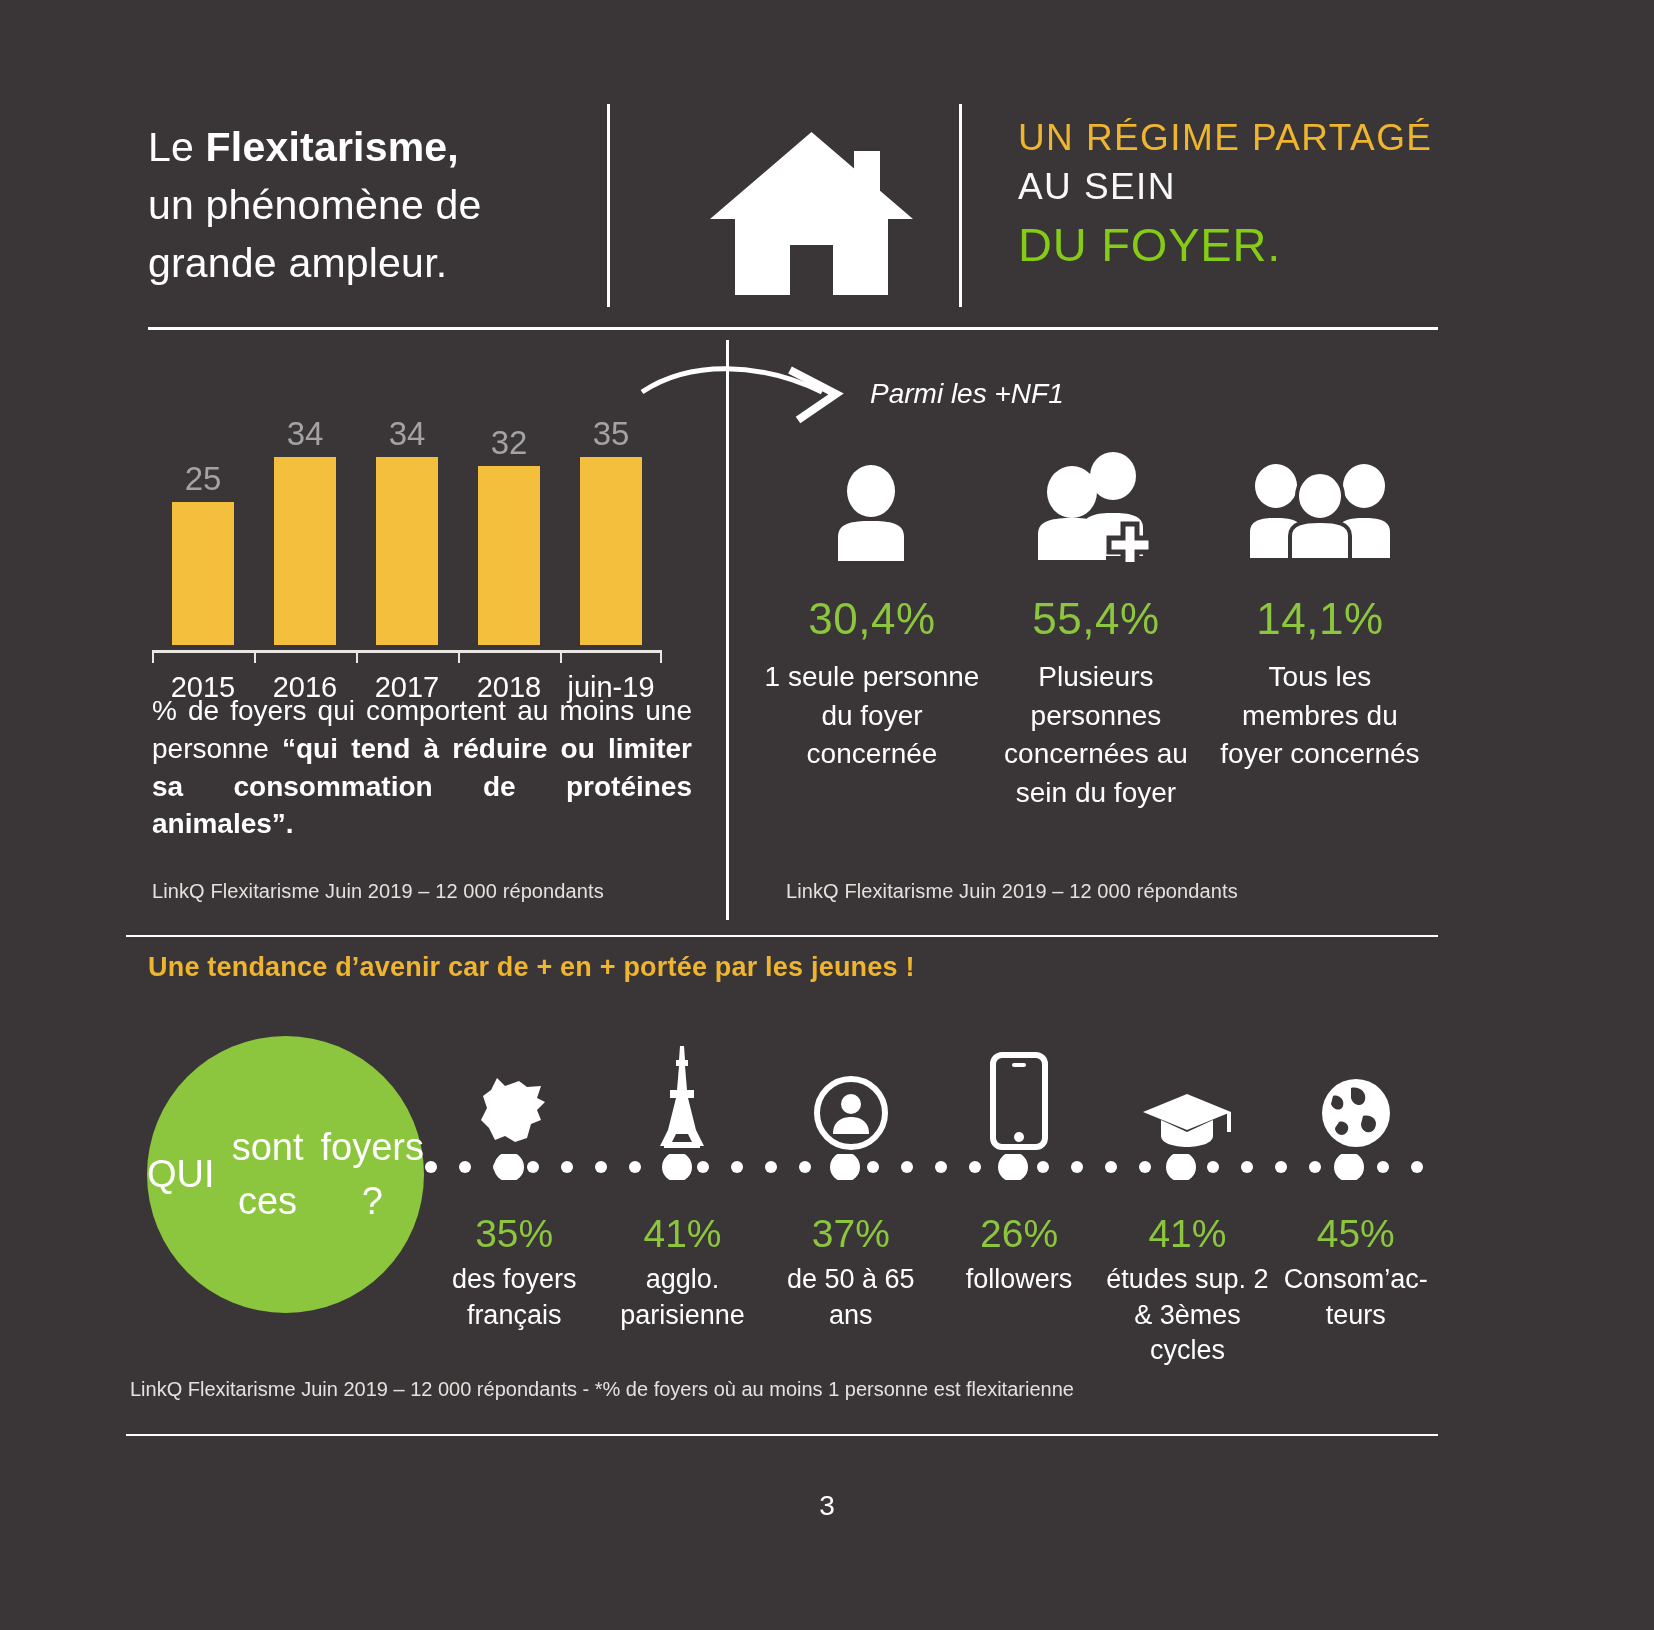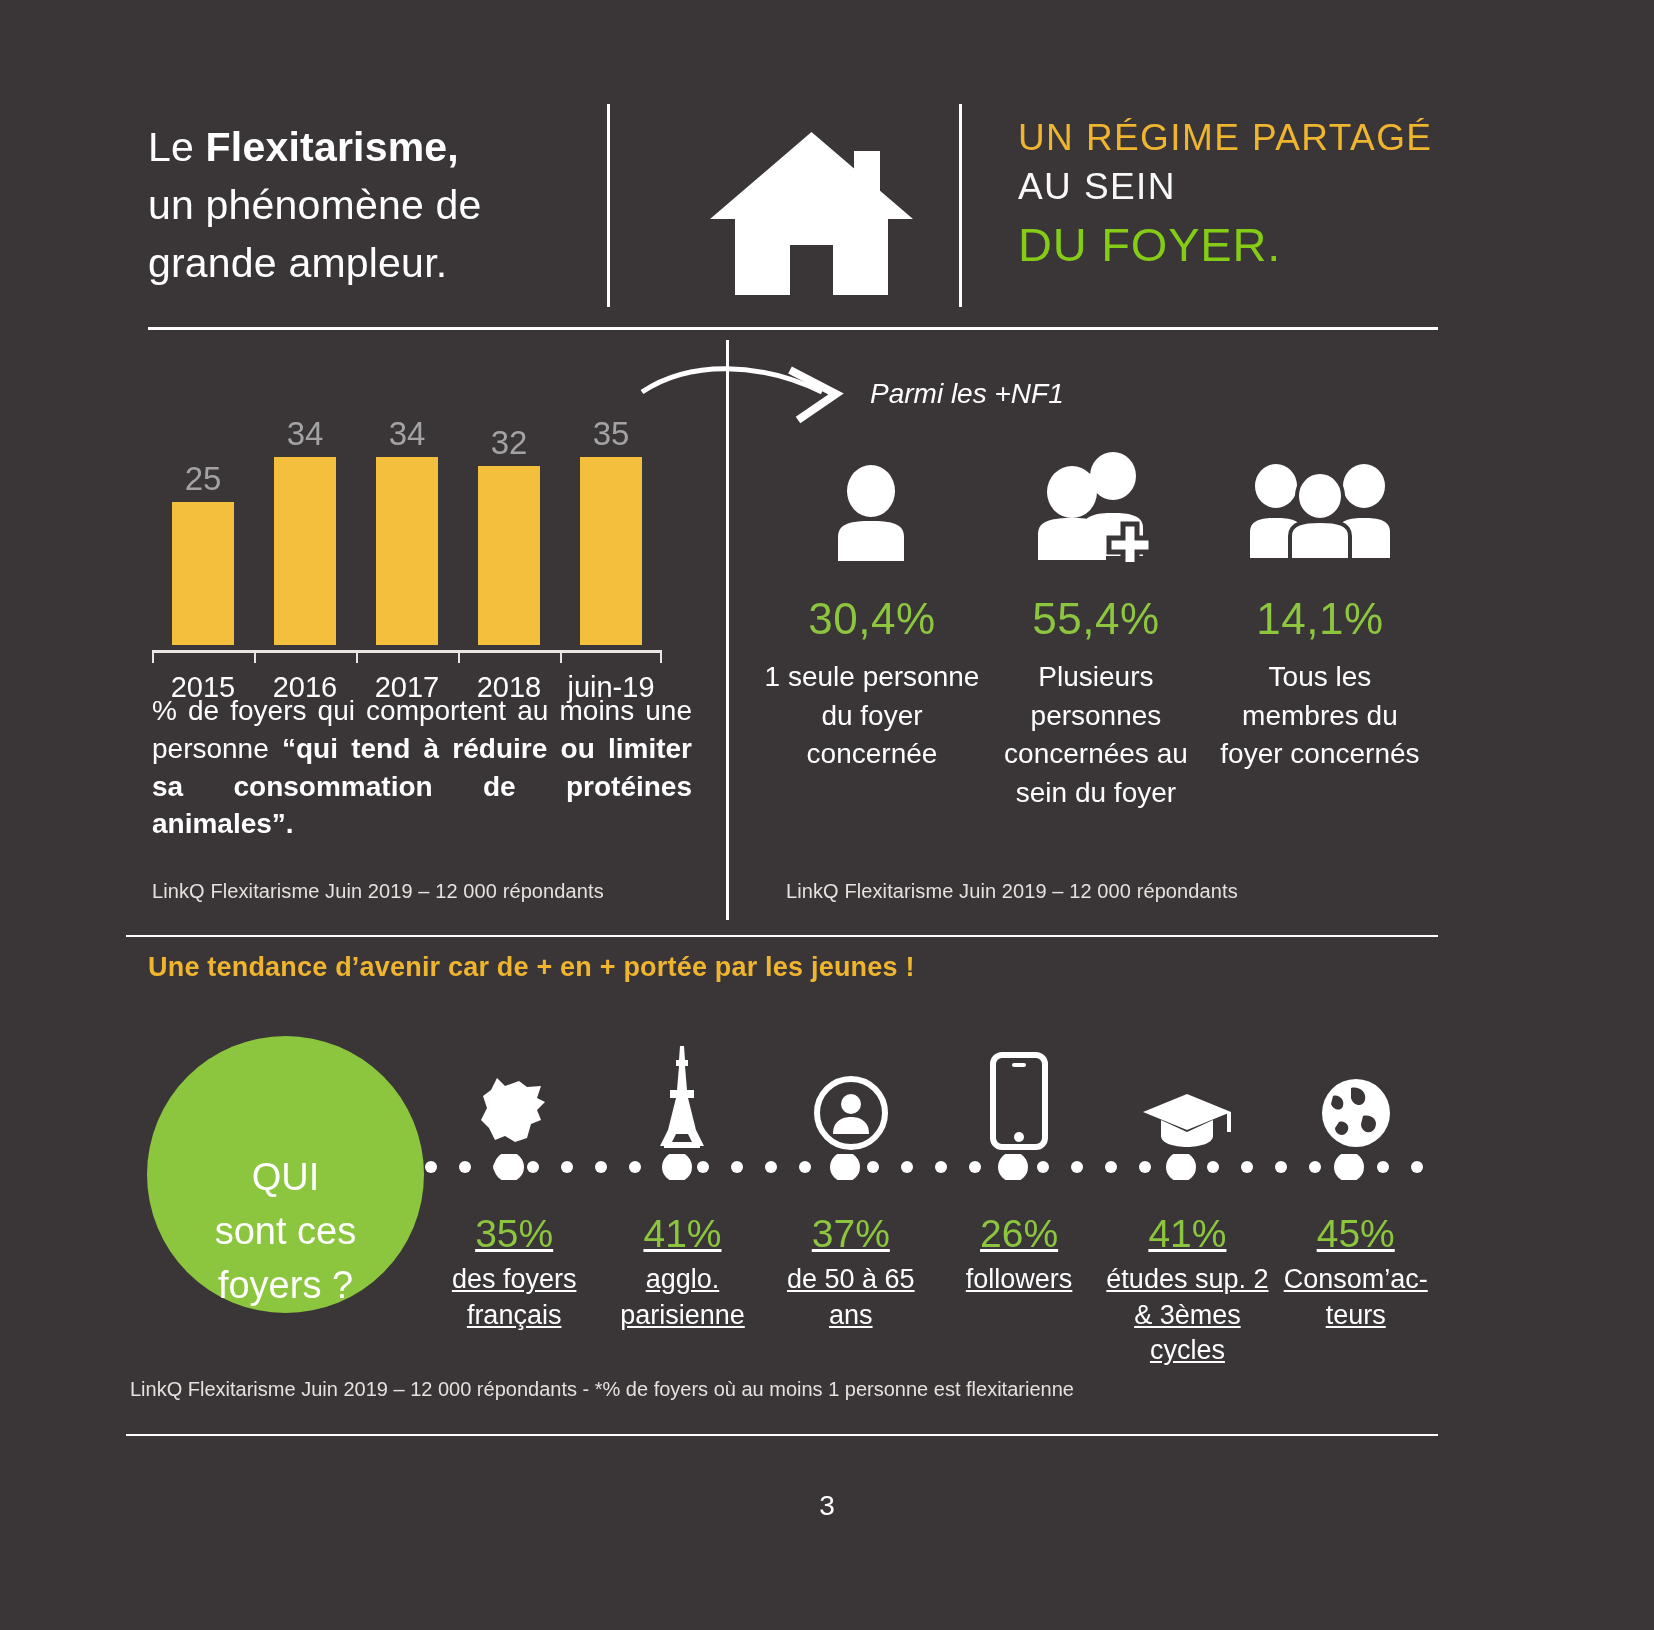--- a/index.html
+++ b/index.html
@@ -71,27 +71,27 @@
 
   .hrule-mid { position:absolute; left:126px; top:935px; width:1312px; height:2px; background:#ffffff; }
 
   
   .banner { position:absolute; left:148px; top:952px; font-size:27px; font-weight:700; color:#f0b52e; letter-spacing:.2px; }
 
   
   .circle {
     position:absolute; left:147px; top:1036px; width:277px; height:277px;
     background:#8cc63e; border-radius:50%;
-    display:flex; flex-direction:column; align-items:center; justify-content:flex-end;
+    display:flex; flex-direction:row; align-items:center; justify-content:flex-end;
     color:#ffffff; font-weight:300; font-size:38px; line-height:1.42; text-align:center;
   }
 
   .dotline { position:absolute; left:425px; top:1154px; width:1015px; height:26px; }
 
-  .bstats { position:absolute; left:430px; top:1040px; width:1010px; display:flex;text-decoration:underline; }
+  .bstats { position:absolute; left:430px; top:1040px; width:1010px; display:flex; }
   .bstat { width:16.666%; text-align:center; position:relative; }
   .bstat-ico { height:110px; display:flex; align-items:flex-end; justify-content:center; }
   .bstat-gap { height:62px; }
   .bstat-pct { font-size:39px; color:#8cc63e; font-weight:500; }
   .bstat-lbl { font-size:27px; font-weight:300; line-height:1.32; margin-top:6px; color:#ffffff; }
 
   .src-bottom { position:absolute; left:130px; top:1378px; font-size:20px; font-weight:300; color:#e4e1df; }
   .hrule-bottom { position:absolute; left:126px; top:1434px; width:1312px; height:2px; background:#ffffff; }
   .pagenum { position:absolute; left:0; top:1490px; width:1654px; text-align:center; font-size:28px; font-weight:300; color:#ffffff; }
 </style>

